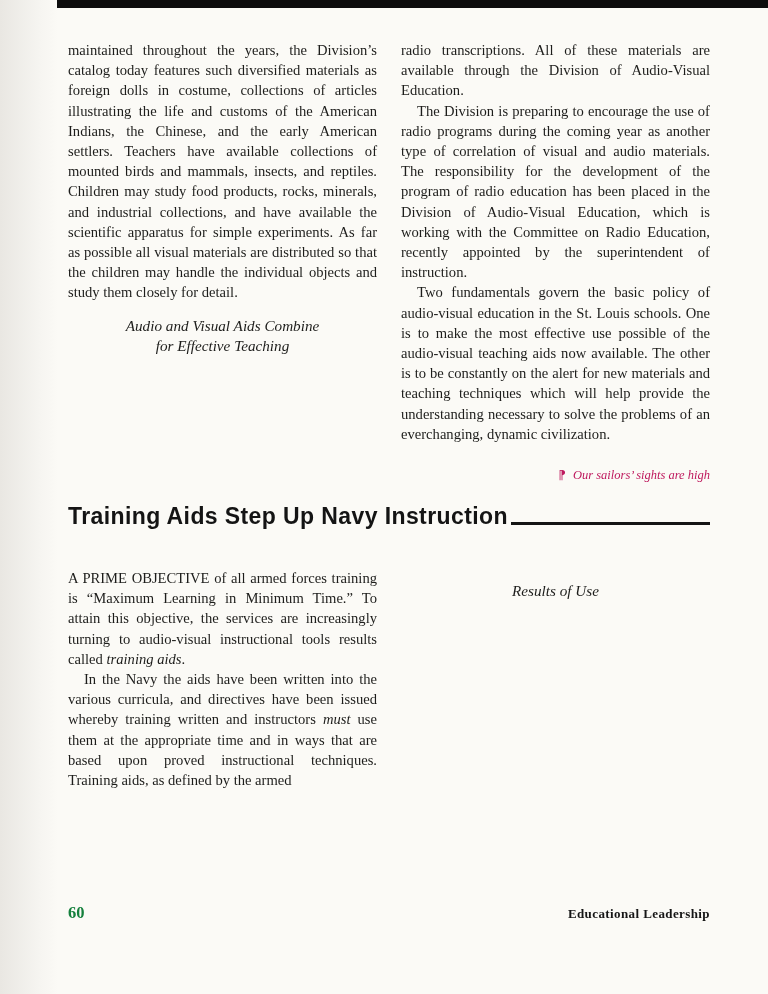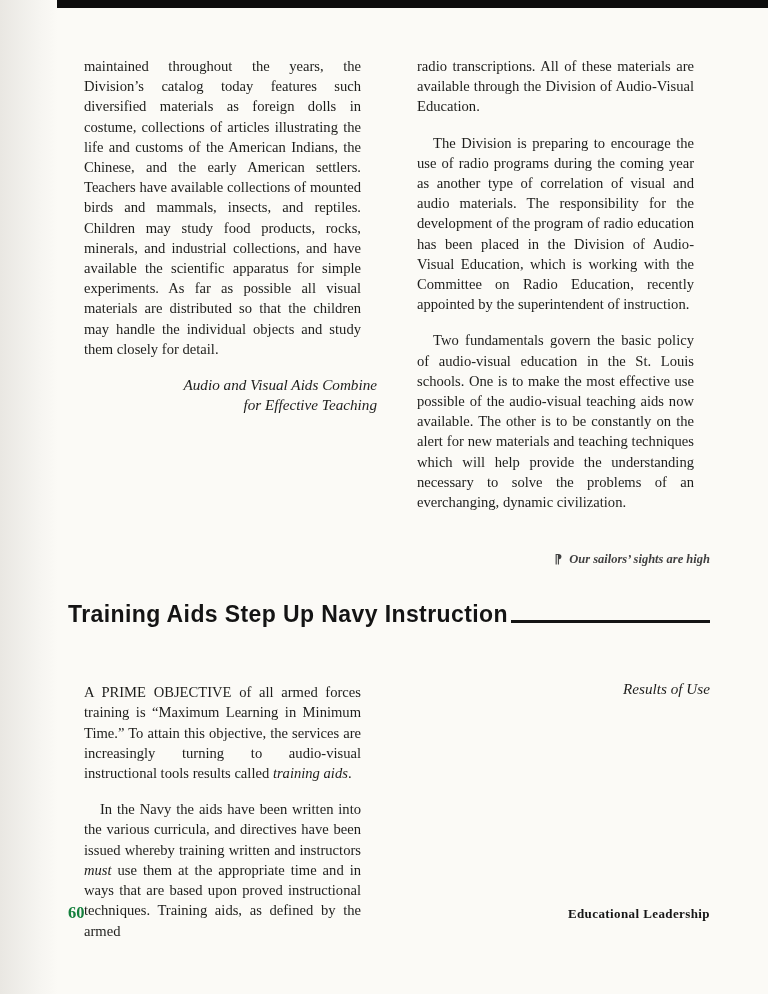--- a/index.html
+++ b/index.html
@@ -26,49 +26,49 @@
   .content {
     position: absolute; top: 40px; left: 68px; width: 642px;
   }
   .cols { display: flex; gap: 24px; }
   .col {
     width: 309px;
     font-size: 14.6px;
     line-height: 20.2px;
     text-align: justify;
   }
-  .col p { margin: 16px; }
+  .col p { margin: 0; }
   .col p.indent { text-indent: 16px; }
   .h-italic {
     font-style: italic;
     font-size: 15.2px;
     line-height: 20px;
     margin: 13px 0 10px 0;
-    text-align: right;
+    text-align: center;
     white-space: pre-line;
   }
   .inline-italic { font-style: italic; }
   .caption {
     margin-top: 24px;
     text-align: right;
     font-style: italic;
-    font-weight: bold;
+    font-weight: normal;
     font-size: 12.5px;
-    color: #404040;
+    color: #be185d;
   }
   .caption .mark {
     font-style: normal;
     font-family: "DejaVu Sans", sans-serif;
     margin-right: 7px;
     font-size: 12px;
   }
   .title-row {
     display: flex;
     align-items: flex-end;
-    margin-top: 34px;
+    margin-top: 20px;
     margin-bottom: 38px;
   }
   .article-title {
     font-family: "Liberation Sans", sans-serif;
     font-weight: bold;
     font-size: 23px;
     letter-spacing: 0.4px;
     color: #141414;
     white-space: nowrap;
   }

